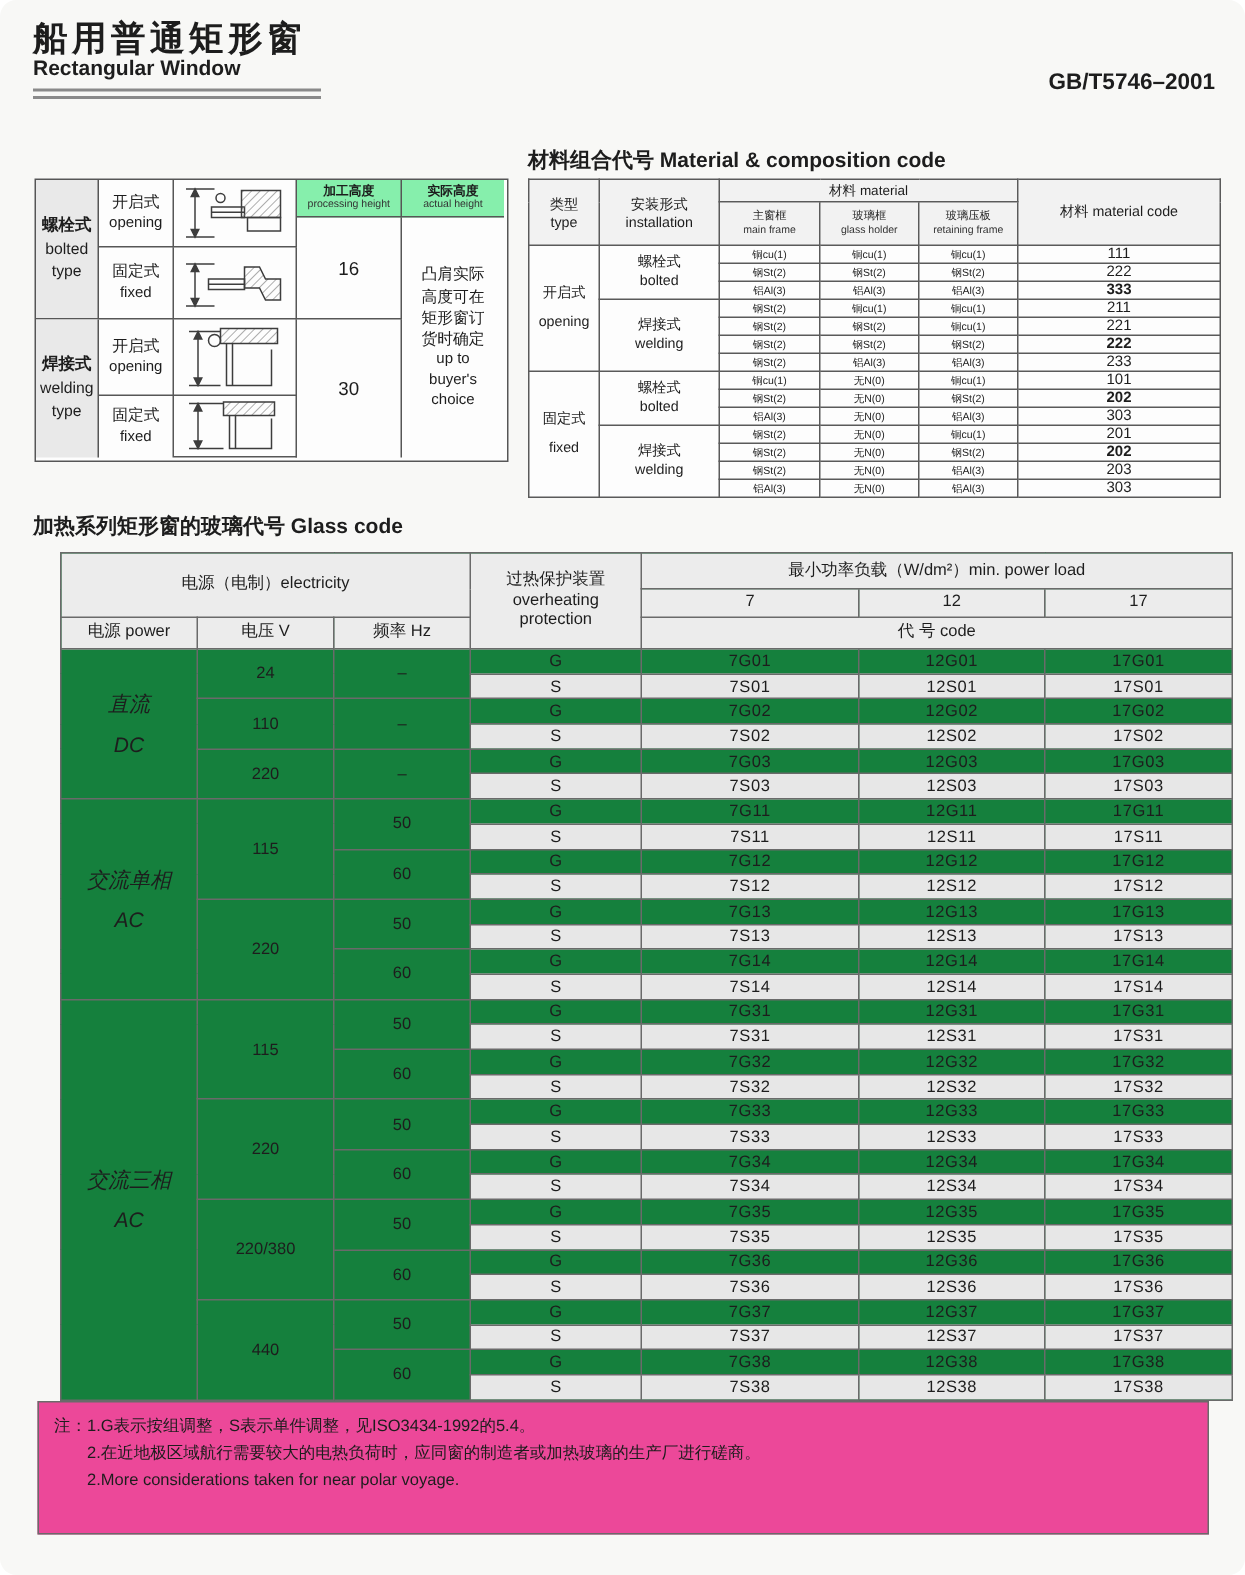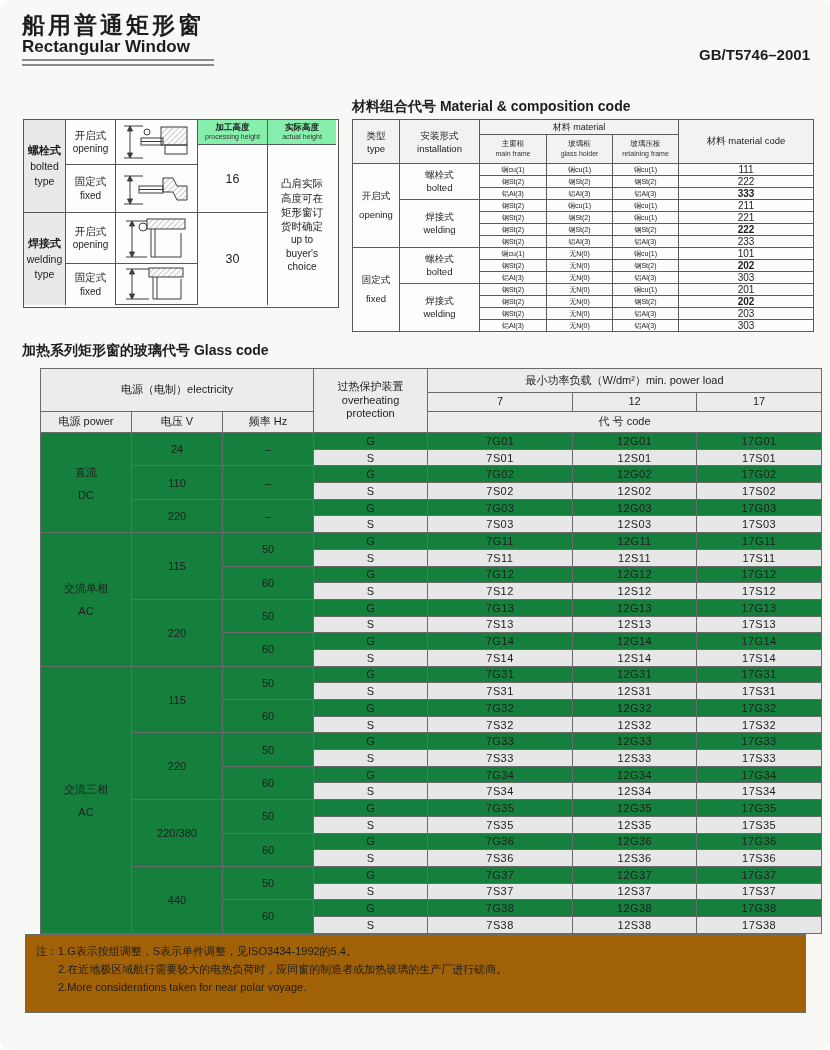--- a/index.html
+++ b/index.html
@@ -2,21 +2,21 @@
 <html><head>
 <meta charset="utf-8">
 <style>
   html,body{margin:0;padding:0;}
   .page{position:relative;width:830px;height:1050px;background:#f8f8f6;
         font-family:"Liberation Sans",sans-serif;color:#1d1d1d;overflow:hidden;border-radius:11px;}
   .abs{position:absolute;}
 
   
   .title-zh{left:22px;top:10px;font-size:23px;font-weight:bold;letter-spacing:3px;}
-  .title-en{left:22px;top:37px;font-size:17px;font-weight:bold;}
+  .title-en{left:22px;top:37px;font-size:14px;font-weight:bold;}
   .title-rule{left:22px;top:59px;width:192px;height:3px;border-top:2px solid #8a8a8a;border-bottom:2px solid #8a8a8a;}
   .std-code{left:620px;top:46px;width:190px;text-align:right;font-size:15px;font-weight:bold;}
 
   .sec-title{font-size:14px;font-weight:bold;}
 
   
   .ct{left:23px;top:119px;width:314px;height:187px;display:grid;
       grid-template-columns:42px 50px 82px 70px 68px;
       grid-template-rows:25px 20px 48px 51px 41px;
       border:1px solid #565656;background:#fdfdfd;}
@@ -70,26 +70,26 @@
   .pos-1{text-align:center;}
   .pos-2{text-align:right;padding-right:10px;font-weight:bold;}
 
   
   .gt{left:40px;top:368px;width:781px;border-collapse:collapse;table-layout:fixed;background:#15803d;}
   .gt th,.gt td{border:1px solid #6a6a6a;padding:0;text-align:center;vertical-align:middle;}
   .gt thead th{background:#ececec;font-weight:normal;font-size:11px;line-height:1.25;}
   .gt .hr1{height:24px;} .gt .hr2{height:19px;} .gt .hr3{height:21px;}
   .gt tbody tr{height:16.7px;font-size:11px;}
   .gt tbody tr.shade td{background:#e7e7e7;}
-  .gt .power-cell{font-size:11px;}
+  .gt .power-cell{font-size:14px;font-style:italic;}
   .gt .power-cell .power-en{margin-top:9px;}
   .gt .code-cell{letter-spacing:.4px;}
 
   
-  .notes{left:25px;top:934px;width:781px;height:79px;border:1px solid #6a6a6a;background:#a16207;
+  .notes{left:25px;top:934px;width:781px;height:89px;border:1px solid #6a6a6a;background:#ec4899;
          box-sizing:border-box;padding:7px 10px 0 10px;font-size:11px;line-height:1.65;}
   .notes .ind{padding-left:22px;}
 </style>
 </head>
 <body>
 
 <div class="page">
 
   <div class="abs title-zh">船用普通矩形窗</div>
   <div class="abs title-en">Rectangular Window</div>

